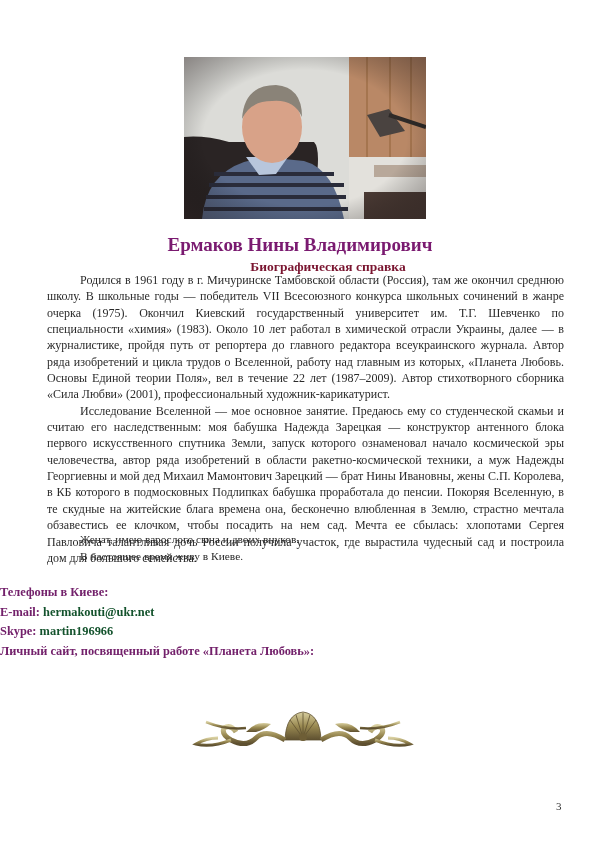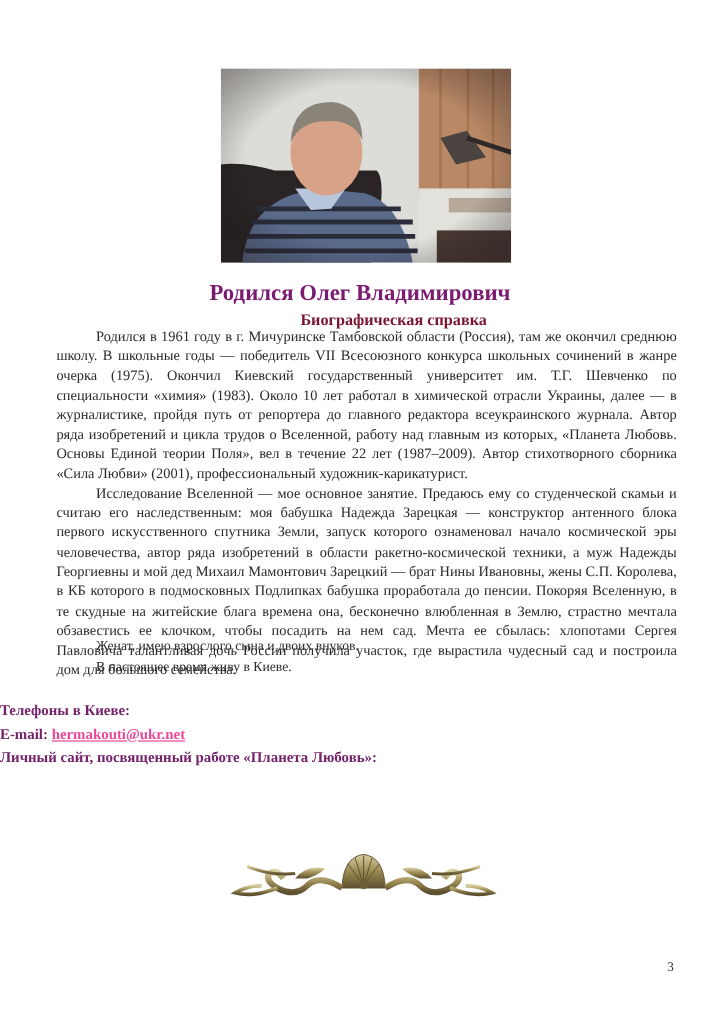--- a/index.html
+++ b/index.html
@@ -4,21 +4,21 @@
   <style>
     html, body { margin: 0; padding: 0; background: #ffffff; }
     body { width: 600px; height: 850px; position: relative; overflow: hidden; font-family: "DejaVu Serif", serif; color: #222; }
     .photo { position: absolute; left: 184px; top: 57px; width: 242px; height: 162px; overflow: hidden; background: #dcdcdc; }
     .title { position: absolute; top: 234px; left: 0; width: 600px; text-align: center; font-family: "Liberation Serif", serif; font-weight: bold; font-size: 19px; color: #7a1a70; }
     .subtitle { position: absolute; top: 259px; left: 0; width: 600px; text-align: center; font-family: "Liberation Serif", serif; font-weight: bold; font-size: 13.5px; color: #7a1530; margin-left: 28px; }
     .body-text { position: absolute; left: 47px; top: 272px; width: 517px; font-family: "Liberation Serif", serif; font-size: 12px; line-height: 16.35px; color: #2a2a2a; text-align: justify; }
     .body-text p { margin: 0; text-indent: 33px; }
     .extra { position: absolute; left: 80px; top: 531px; font-family: "Liberation Serif", serif; font-size: 11.4px; line-height: 17px; color: #2a2a2a; }
     .contacts { position: absolute; left: 0; top: 583px; width: 600px; text-align: left; font-family: "Liberation Serif", serif; font-weight: bold; font-size: 12.4px; line-height: 19.5px; color: #73216b; }
-    .contacts a { color: #ec4899; text-decoration: underline; }
+    .contacts a { color: #14532d; }
     .ornament { position: absolute; left: 186px; top: 700px; width: 234px; height: 56px; }
     .page-num { position: absolute; left: 556px; top: 800px; font-family: "Liberation Serif", serif; font-size: 11px; color: #333; }
   </style>
 </head>
 <body>
 
 <div class="photo">
   <svg width="242" height="162" viewBox="0 0 242 162">
     <defs>
       <radialGradient id="vig" cx="50%" cy="50%" r="70%">
@@ -45,38 +45,42 @@
       <line x1="20" y1="152" x2="164" y2="152"></line>
       <line x1="30" y1="117" x2="150" y2="117"></line>
     </g>
     <path d="M62 100 L75 118 L92 117 L104 100 Z" fill="#b8c6dc"></path>
     <ellipse cx="88" cy="70" rx="30" ry="36" fill="#d8a288"></ellipse>
     <path d="M58 62 Q60 28 92 28 Q118 30 118 60 Q110 42 88 44 Q66 44 58 62 Z" fill="#8a8378"></path>
     <rect width="242" height="162" fill="url(#vig)"></rect>
   </svg>
 </div>
 
-<div class="title">Родился Олег Владимирович</div>
+<div class="title">Ермаков Нины Владимирович</div>
 <div class="subtitle">Биографическая справка</div>
 
 <div class="body-text">
   <p>Родился в 1961 году в г. Мичуринске Тамбовской области (Россия), там же окончил среднюю школу. В школьные годы — победитель VII Всесоюзного конкурса школьных сочинений в жанре очерка (1975). Окончил Киевский государственный университет им. Т.Г. Шевченко по специальности «химия» (1983). Около 10 лет работал в химической отрасли Украины, далее — в журналистике, пройдя путь от репортера до главного редактора всеукраинского журнала. Автор ряда изобретений и цикла трудов о Вселенной, работу над главным из которых, «Планета Любовь. Основы Единой теории Поля», вел в течение 22 лет (1987–2009). Автор стихотворного сборника «Сила Любви» (2001), профессиональный художник-карикатурист.</p>
   <p>Исследование Вселенной — мое основное занятие. Предаюсь ему со студенческой скамьи и считаю его наследственным: моя бабушка Надежда Зарецкая — конструктор антенного блока первого искусственного спутника Земли, запуск которого ознаменовал начало космической эры человечества, автор ряда изобретений в области ракетно-космической техники, а муж Надежды Георгиевны и мой дед Михаил Мамонтович Зарецкий — брат Нины Ивановны, жены С.П. Королева, в КБ которого в подмосковных Подлипках бабушка проработала до пенсии. Покоряя Вселенную, в те скудные на житейские блага времена она, бесконечно влюбленная в Землю, страстно мечтала обзавестись ее клочком, чтобы посадить на нем сад. Мечта ее сбылась: хлопотами Сергея Павловича талантливая дочь России получила участок, где вырастила чудесный сад и построила дом для большого семейства.</p>
 </div>
 
 <div class="extra">
   <div>Женат, имею взрослого сына и двоих внуков.</div>
   <div>В настоящее время живу в Киеве.</div>
 </div>
 
 <div class="contacts">
   <div>Телефоны в Киеве:</div>
   <div>
     <span>E-mail:</span>
     <a>hermakouti@ukr.net</a>
+  </div>
+  <div>
+    <span>Skype:</span>
+    <a>martin196966</a>
   </div>
   <div>Личный сайт, посвященный работе «Планета Любовь»:</div>
 </div>
 
 <div class="ornament">
   <svg width="234" height="56" viewBox="0 0 234 56">
     <defs>
       <linearGradient id="gold" x1="0" y1="0" x2="0" y2="1">
         <stop offset="0%" stop-color="#d8cfa0"></stop>
         <stop offset="50%" stop-color="#9a8a52"></stop>

